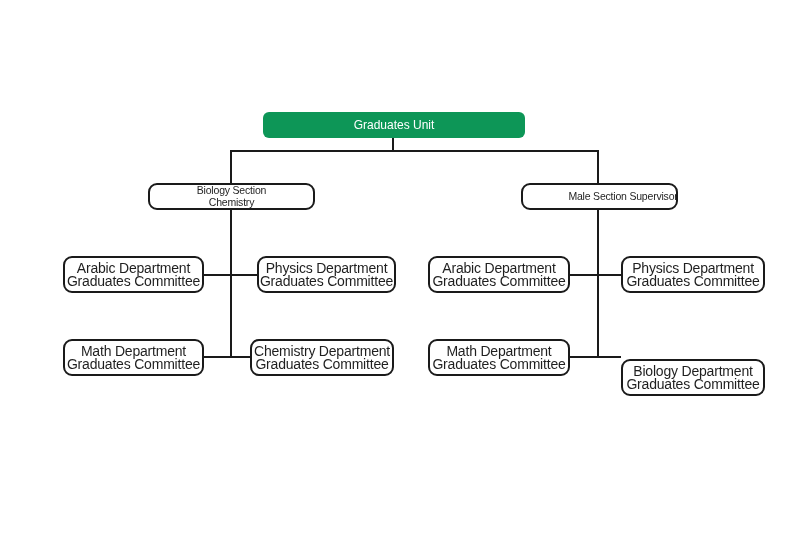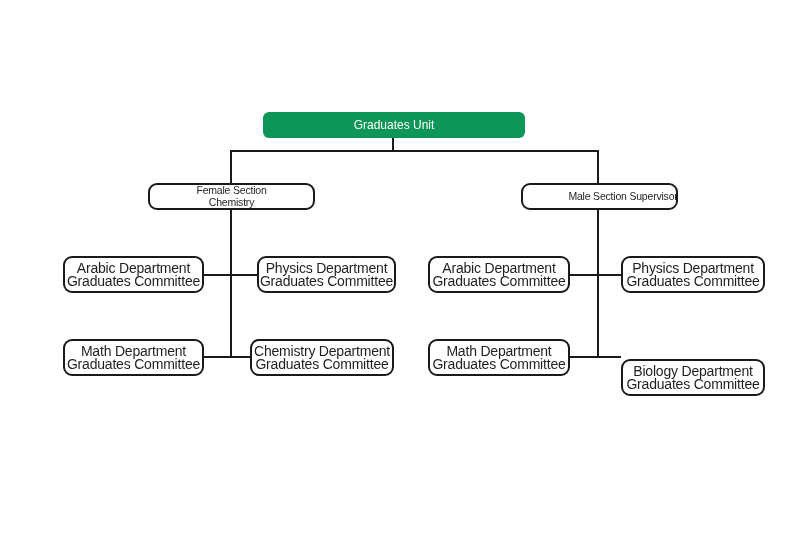--- a/index.html
+++ b/index.html
@@ -61,21 +61,21 @@
   <div class="line" id="ln-f-r1"></div>
   <div class="line" id="ln-f-r2"></div>
   <div class="line" id="ln-m-r1"></div>
   <div class="line" id="ln-m-r2"></div>
 
   <div class="node root" id="root">
     <span class="ln">Graduates Unit</span>
   </div>
 
   <div class="node sup" id="f-sup">
-    <span class="ln">Female Section</span>
+    <span class="ln">Biology Section</span>
     <span class="ln">Chemistry</span>
   </div>
   <div class="node sup" id="m-sup">
     <span class="ln">Male Section Supervisor</span>
   </div>
 
   <div class="node" id="f-c0">
     <span class="ln">Arabic Department</span>
     <span class="ln">Graduates Committee</span>
   </div>

